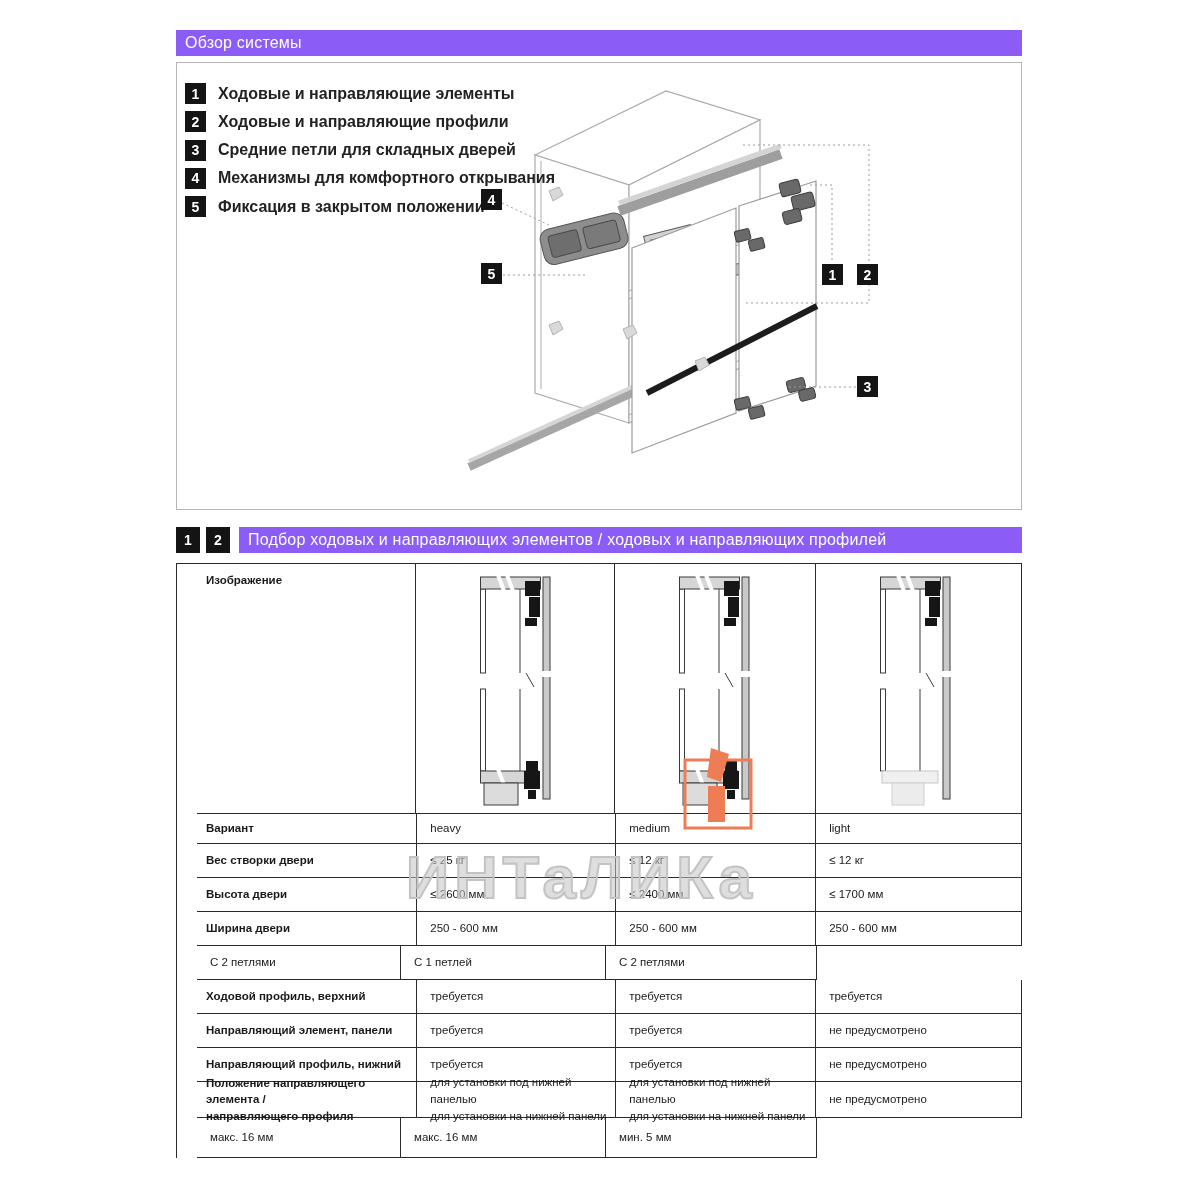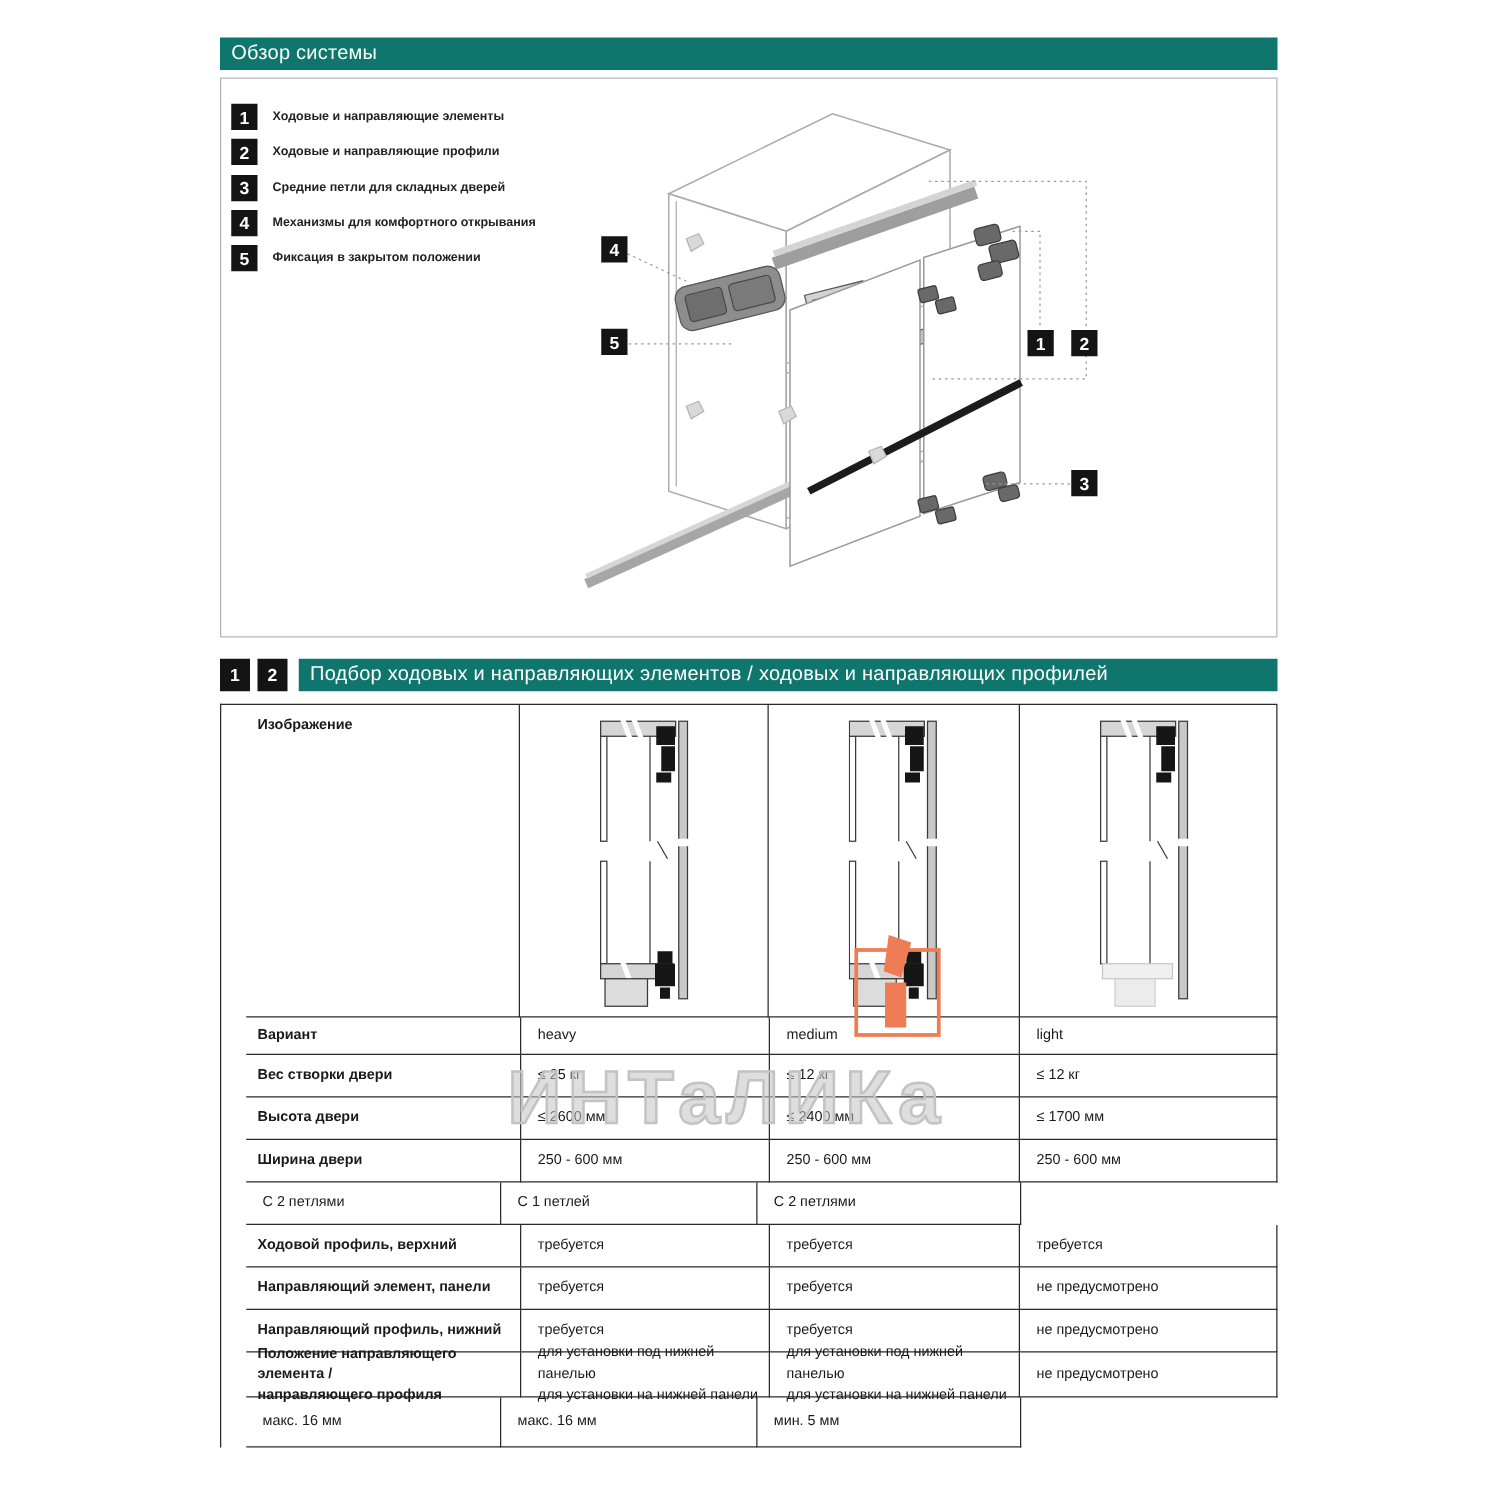--- a/index.html
+++ b/index.html
@@ -4,40 +4,40 @@
 <style>
   html,body{margin:0;padding:0;}
   body{
     width:1200px;height:1200px;background:#ffffff;position:relative;overflow:hidden;
     font-family:"Liberation Sans","DejaVu Sans",sans-serif;color:#1a1a1a;
   }
   .abs{position:absolute;}
 
   
   .hbar{
-    background:#0f766e;color:#ffffff;font-size:16px;line-height:26px;height:26px;
+    background:#8b5cf6;color:#ffffff;font-size:16px;line-height:26px;height:26px;
     padding-left:9px;box-sizing:border-box;letter-spacing:.2px;
   }
   #bar1{left:176px;top:30px;width:846px;}
   #bar2-wrap{left:176px;top:527px;width:846px;height:26px;display:flex;align-items:stretch;}
   .badge{
     width:24px;height:26px;background:#141414;color:#fff;font-weight:bold;font-size:14px;
     display:flex;align-items:center;justify-content:center;flex:0 0 auto;margin-right:6px;
   }
   #bar2-wrap .hbar{flex:1 1 auto;margin-left:3px;}
 
   
   #overview{left:176px;top:62px;width:846px;height:448px;border:1px solid #b7b7b7;box-sizing:border-box;}
   #ov-svg{position:absolute;left:0;top:0;width:100%;height:100%;}
   .legend-item{position:absolute;left:8px;display:flex;align-items:center;}
   .numbox{
     width:21px;height:21px;background:#141414;color:#fff;font-weight:bold;font-size:14px;
     display:flex;align-items:center;justify-content:center;flex:0 0 auto;
   }
-  .legend-label{margin-left:12px;font-weight:bold;font-size:10px;color:#222;white-space:nowrap;}
+  .legend-label{margin-left:12px;font-weight:bold;font-size:16px;color:#222;white-space:nowrap;}
   .dnum{
     position:absolute;width:21px;height:21px;background:#141414;color:#fff;font-weight:bold;
     font-size:14px;display:flex;align-items:center;justify-content:center;
   }
   #dnum-4{left:304px;top:126px;}
   #dnum-5{left:304px;top:200px;}
   #dnum-1{left:645px;top:201px;}
   #dnum-2{left:680px;top:201px;}
   #dnum-3{left:680px;top:313px;}
 

